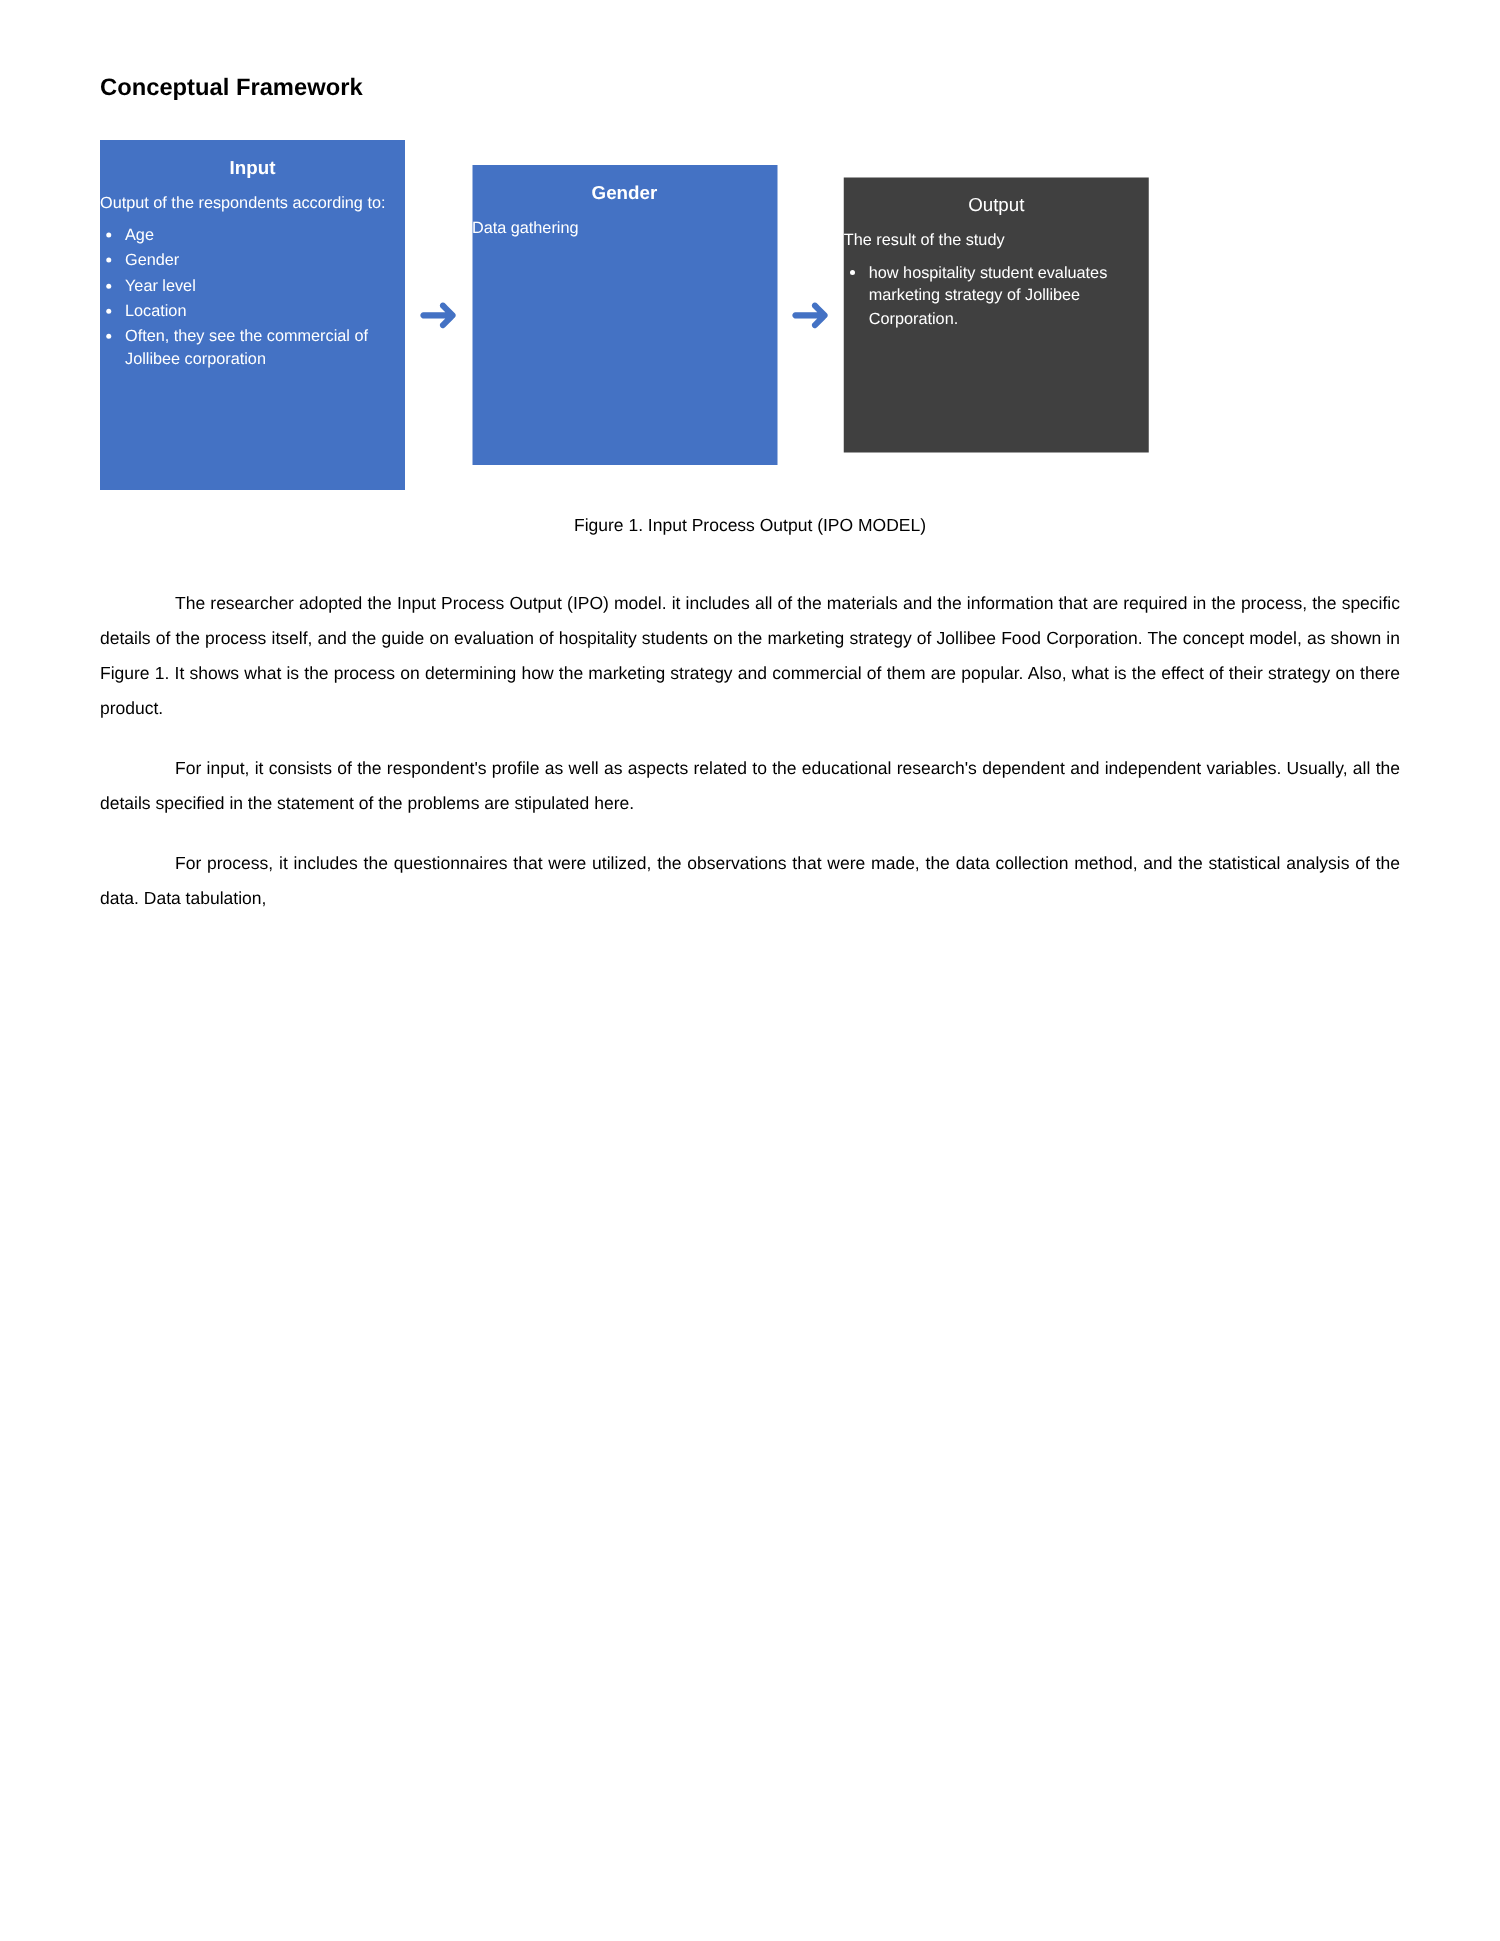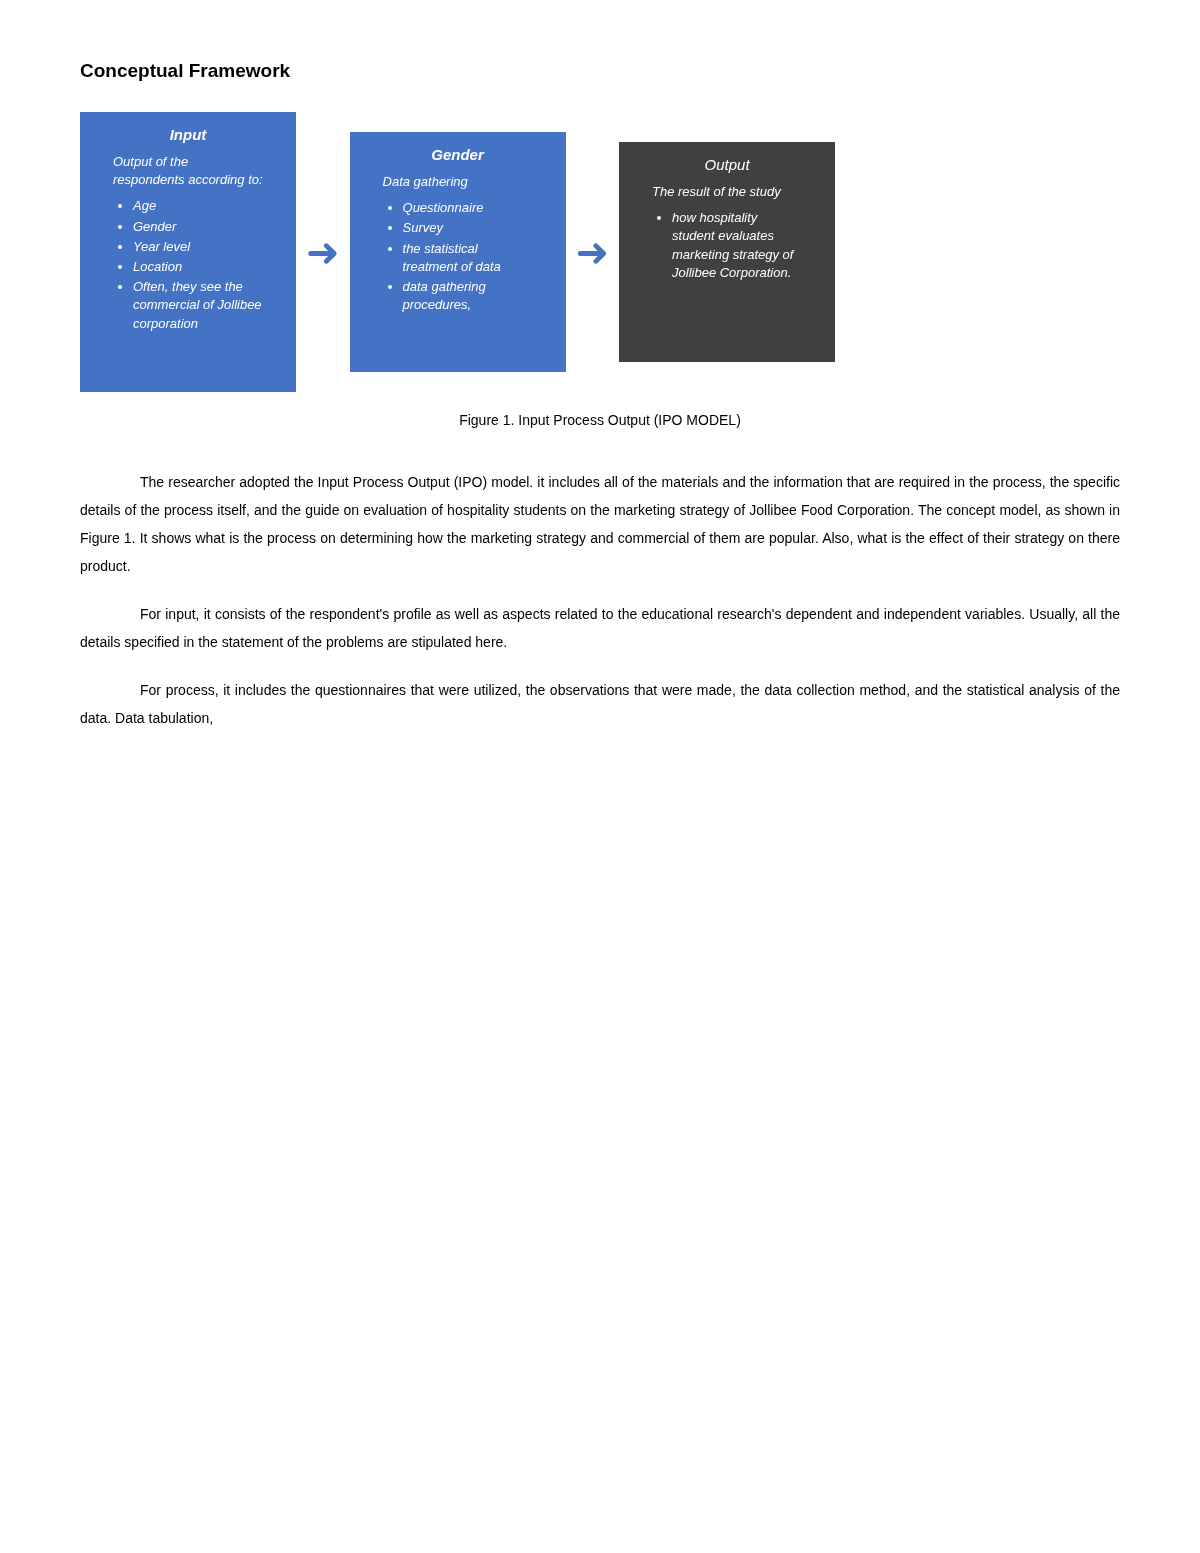--- a/index.html
+++ b/index.html
@@ -28,25 +28,24 @@
       display: flex;
       align-items: center;
       gap: 0px;
       margin-bottom: 20px;
       margin-top: 10px;
     }
 
     .ipo-box {
       background-color: #4472C4;
       color: #ffffff;
-      padding: 14px 33px;
+      padding: 14px 0;
       min-height: 280px;
-      width: 216px;
+      width: 244px;
       flex-shrink: 0;
-      font-style: italic;
     }
 
     .ipo-box.output-box {
       min-height: 220px;
       background-color: #404040;
     }
 
     .ipo-box-title {
       font-weight: bold;
       font-size: 15px;
@@ -117,26 +116,20 @@
       <li>Location</li>
       <li>Often, they see the commercial of Jollibee corporation</li>
     </ul>
   </div>
 
   <div class="arrow">➜</div>
 
   <div class="ipo-box" style="min-height:240px;">
     <span class="ipo-box-title">Gender</span>
     <p>Data gathering</p>
-    <ul>
-      <li>Questionnaire</li>
-      <li>Survey</li>
-      <li>the statistical treatment of data</li>
-      <li>data gathering procedures,</li>
-    </ul>
   </div>
 
   <div class="arrow">➜</div>
 
   <div class="ipo-box output-box">
     <span class="ipo-box-title output-title">Output</span>
     <p>The result of the study</p>
     <ul>
       <li>how hospitality student evaluates marketing strategy of Jollibee Corporation.</li>
     </ul>

